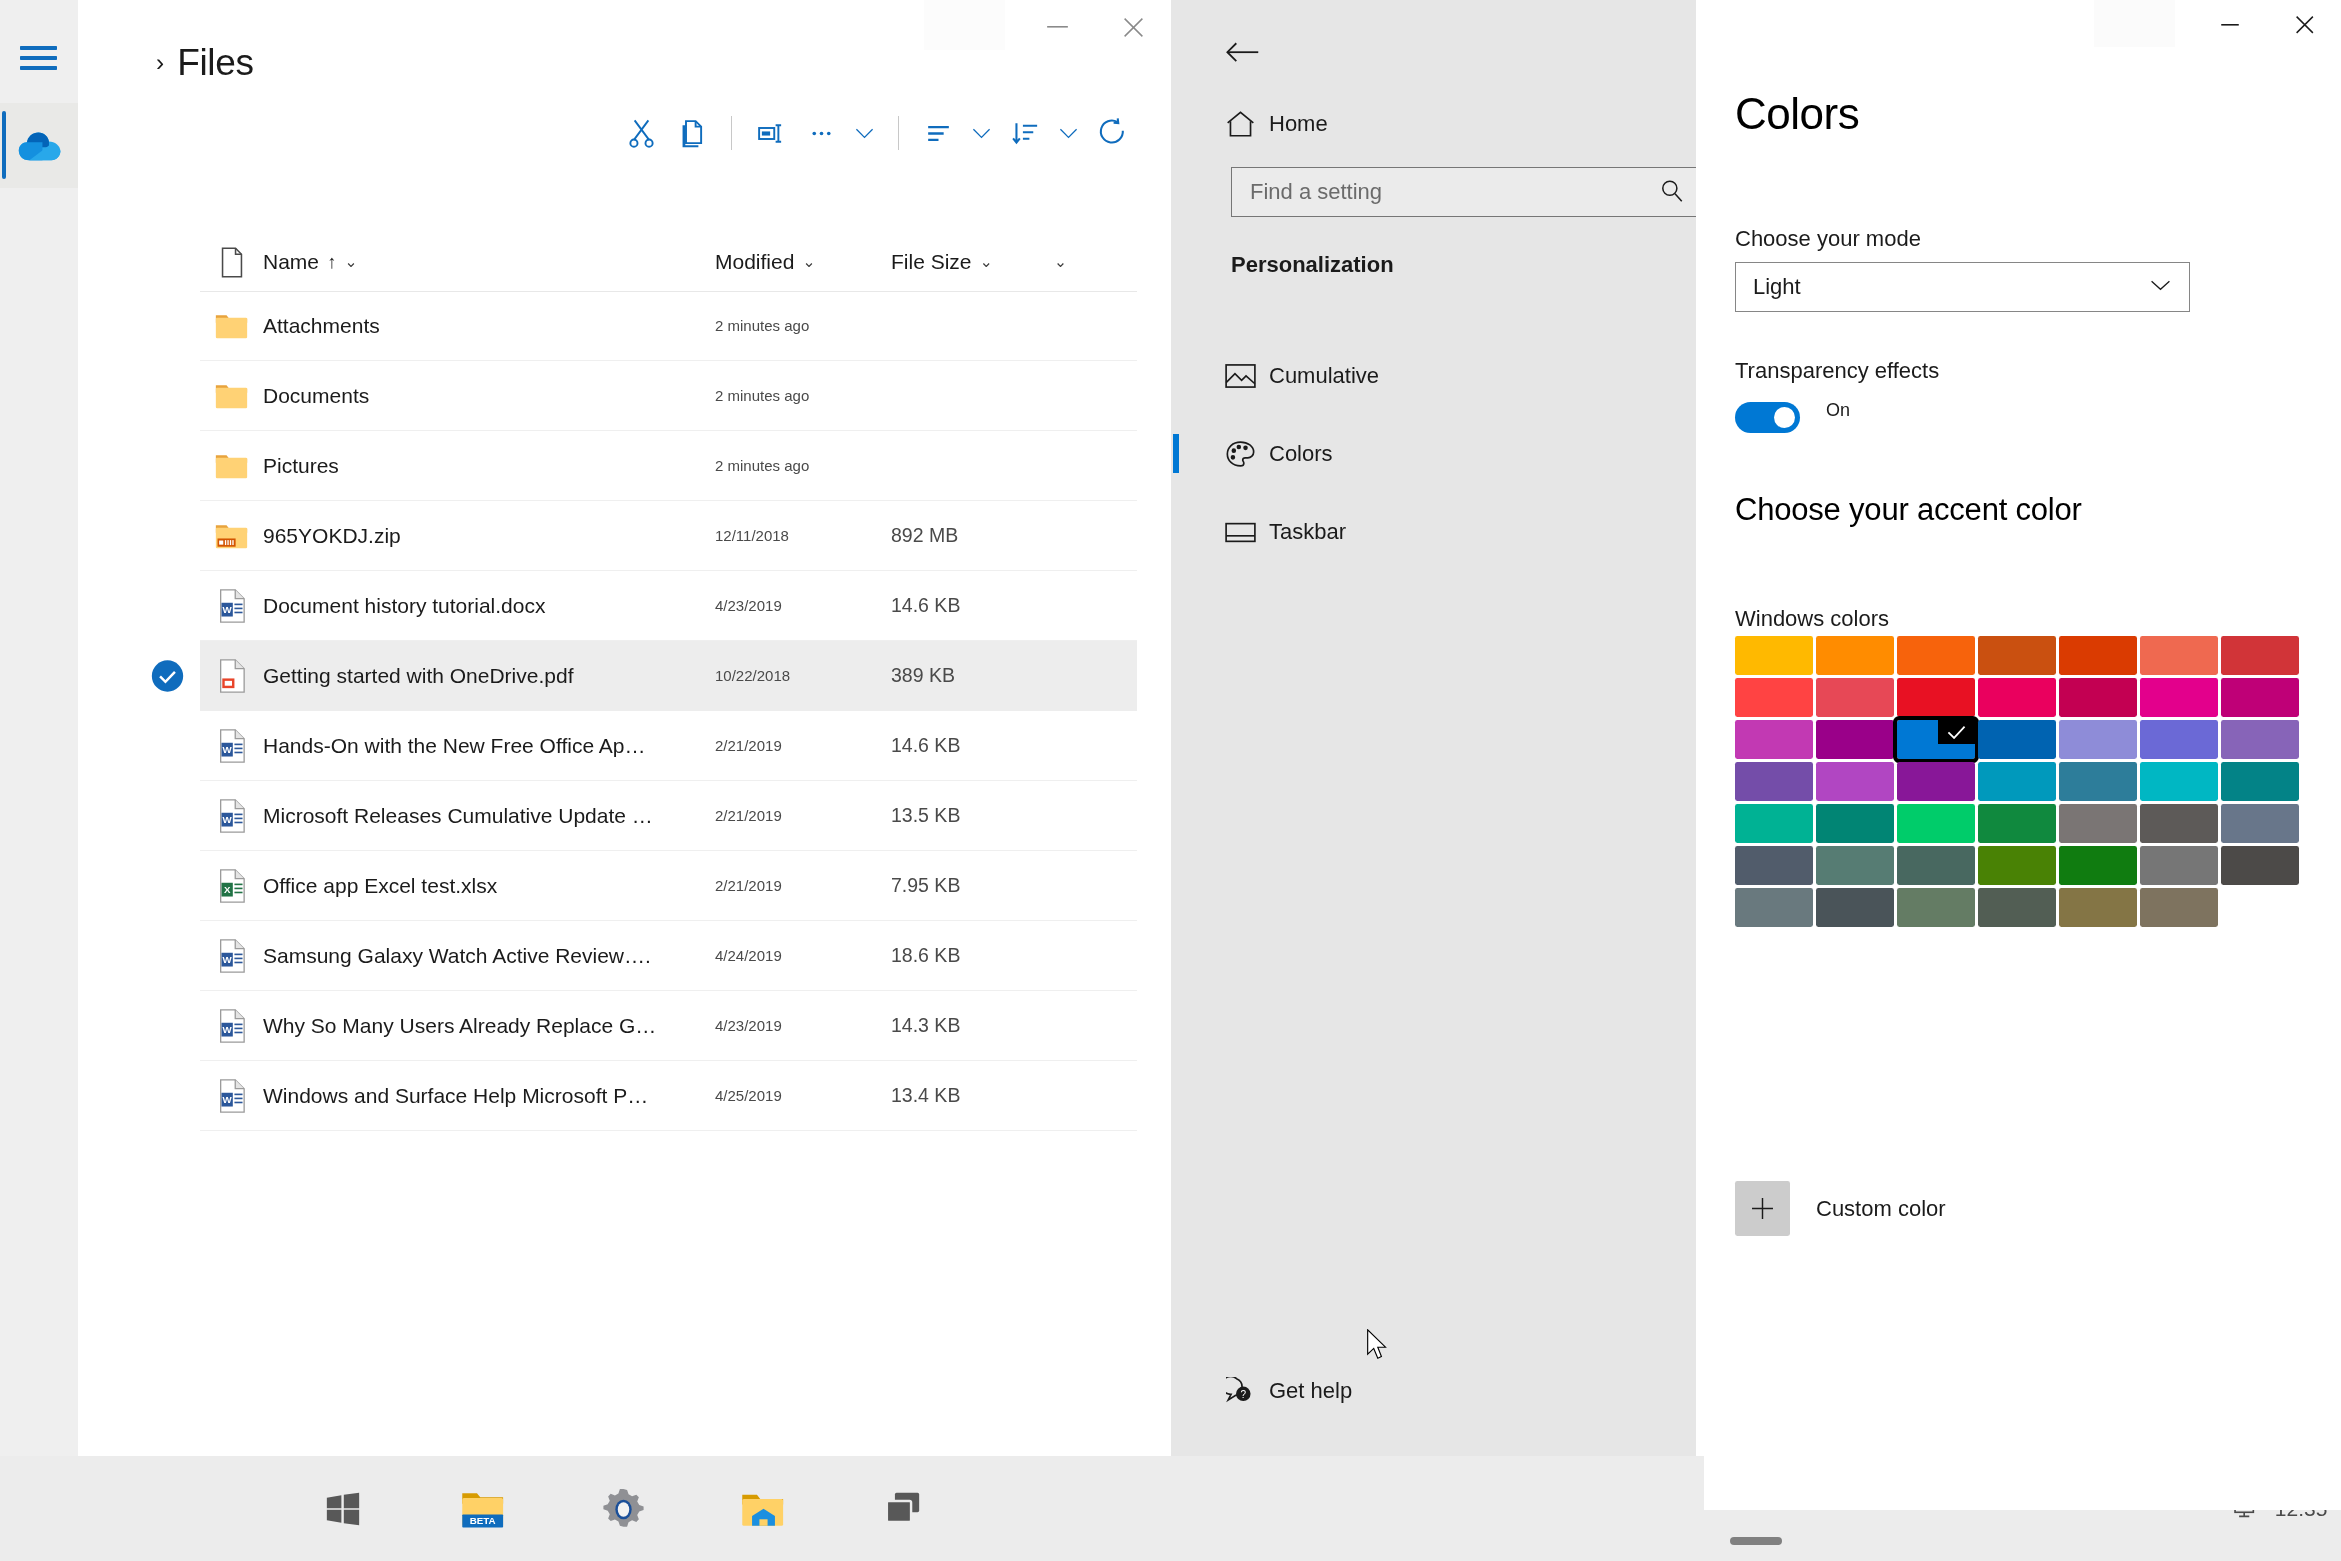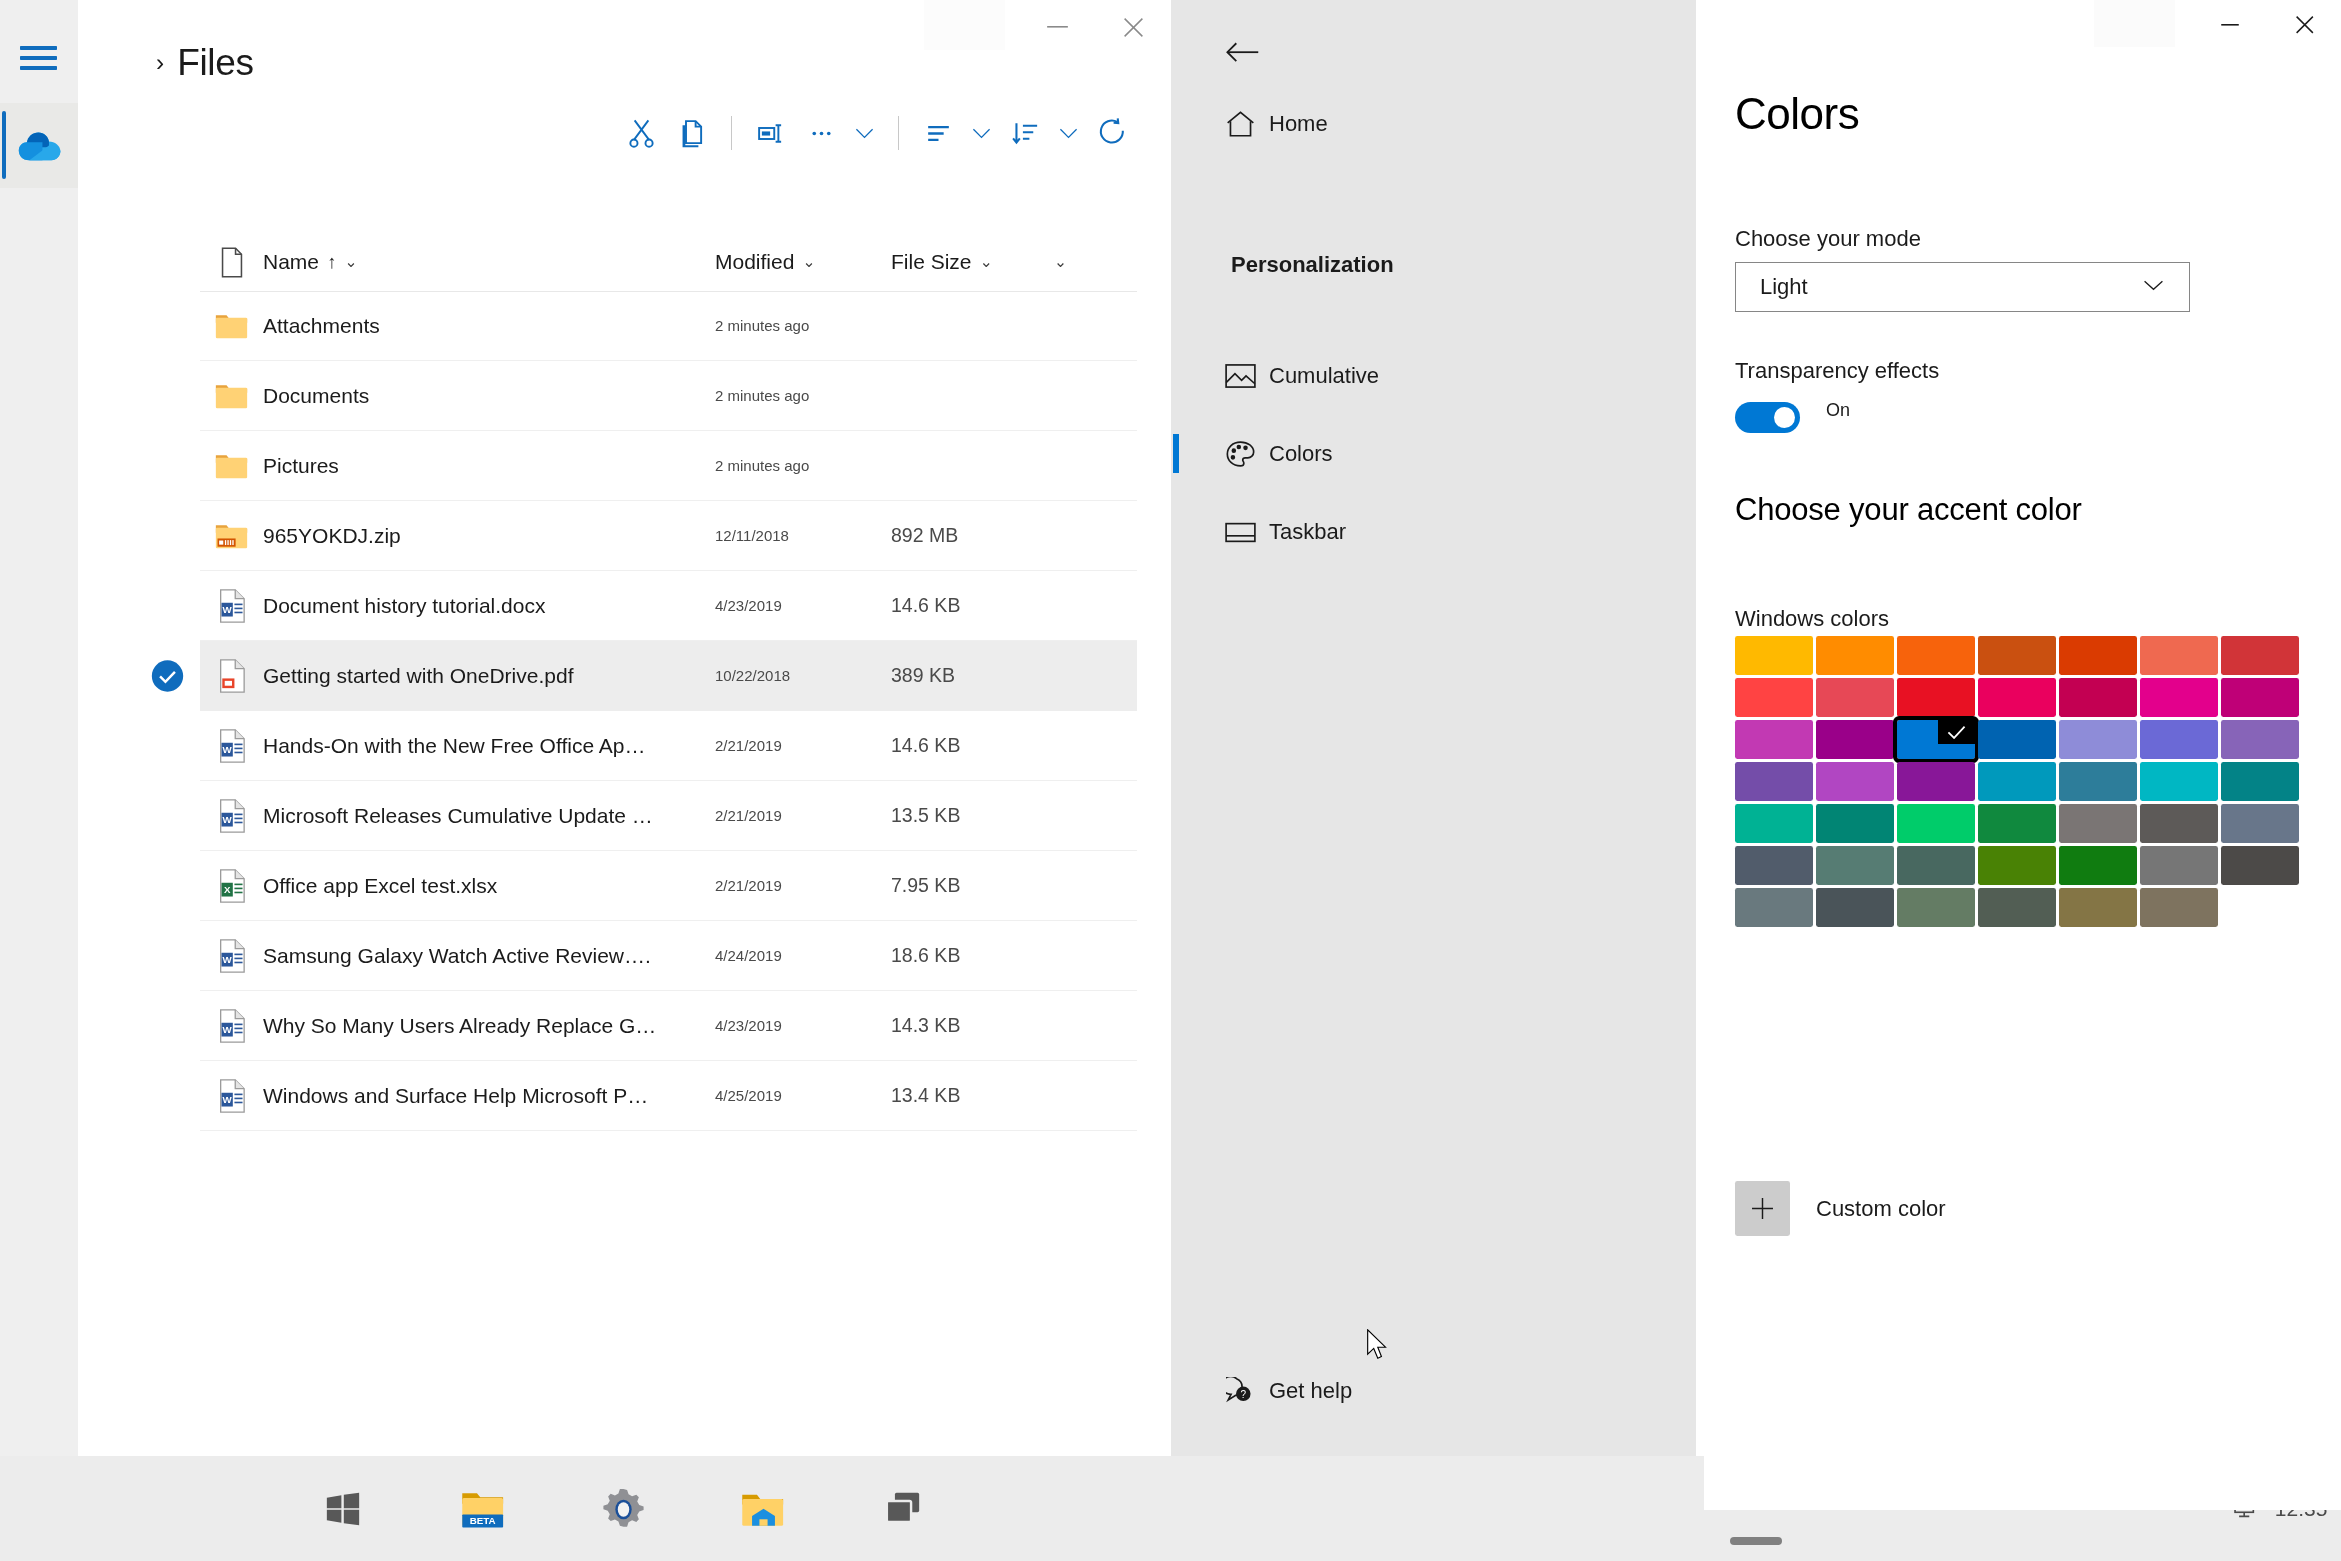--- a/index.html
+++ b/index.html
@@ -73,21 +73,21 @@
   .nav-item .sel { position:absolute; left:-39px; top:11.4px; width:5.7px; height:39px; background:#0078d4; }
   .nav-bottom { position:absolute; left:41px; width:443px; height:57px; display:flex; align-items:center; cursor:pointer; }
 
   .set-main { position:absolute; left:525px; top:0; right:0; bottom:0; background:#ffffff; }
   .set-ctrls { position:absolute; right:0; top:0; height:50px; display:flex; }
   .set-btn { width:75px; height:50px; display:flex; align-items:center; justify-content:center; cursor:pointer; }
   .set-ghost { position:absolute; left:398px; top:0; width:81px; height:47px; background:#fbfbfb; }
   .page-title { position:absolute; left:39px; top:89px; font-size:44px; color:#000; font-weight:400; letter-spacing:-0.5px; }
   .lbl { position:absolute; left:39px; font-size:22px; color:#1b1b1b; }
   .h2 { position:absolute; left:39px; font-size:31px; color:#000; font-weight:400; letter-spacing:-0.2px; }
-  .dropdown { position:absolute; left:39px; top:262px; width:455px; height:50px; background:#fff; border:0.8px solid #868686; display:flex; align-items:center; justify-content:space-between; padding:0 24px; cursor:pointer; }
+  .dropdown { position:absolute; left:39px; top:262px; width:455px; height:50px; background:#fff; border:0.8px solid #868686; display:flex; align-items:center; justify-content:space-between; padding:0 17px; cursor:pointer; }
   .dropdown span.val { font-size:22px; color:#1b1b1b; }
   .toggle { position:absolute; left:39px; top:402px; width:65px; height:31px; border-radius:15.5px; background:#0078d4; cursor:pointer; }
   .toggle .knob { position:absolute; right:4.9px; top:4.9px; width:21px; height:21px; border-radius:10.6px; background:#fff; }
   .toggle-lbl { position:absolute; left:130px; top:400px; font-size:18px; color:#1b1b1b; }
 
   .swatch-grid { position:absolute; left:39px; top:636px; display:grid; grid-template-columns:repeat(7, 81px); grid-auto-rows:42px; gap:0; }
   .sw { width:78px; height:39px; border-radius:2.4px; cursor:pointer; position:relative; }
   .sw.active { outline:4.1px solid #000; outline-offset:-0.8px; }
   .sw .chk { position:absolute; right:0; top:0; width:37px; height:24.4px; background:#000; display:flex; align-items:center; justify-content:center; }
 
@@ -461,20 +461,29 @@
       <div class="nav-home">
         <span class="nav-ico">
           <svg width="29" height="28" viewBox="0 0 26 24" fill="none" stroke="#1b1b1b" stroke-width="1.5">
             <path d="M1.5 11 L13 1.5 L24.5 11"></path>
               <path d="M4 9.5 V22.5 H22 V9.5"></path>
           </svg>
         </span>
         <span class="nav-lbl">Home</span>
       </div>
 
+      <div class="search-box">
+        <input type="text" placeholder="Find a setting" style="">
+        <span>
+          <svg width="26" height="26" viewBox="0 0 24 24" fill="none" stroke="#1b1b1b" stroke-width="1.4">
+            <circle cx="10" cy="9.5" r="6.5"></circle>
+              <path d="M14.8 14.5 L21 21.5"></path>
+          </svg>
+        </span>
+      </div>
 
       <div class="nav-sect">Personalization</div>
 
       <div class="nav-item" style="top:345px">
         <span class="nav-ico">
           <svg width="31" height="26" viewBox="0 0 28 22" fill="none" stroke="#1b1b1b" stroke-width="1.5">
             <rect x="1" y="1" width="26" height="20"></rect>
               <path d="M1 17 L9 9 L15 15 L19 11 L27 18"></path>
           </svg>
         </span>

